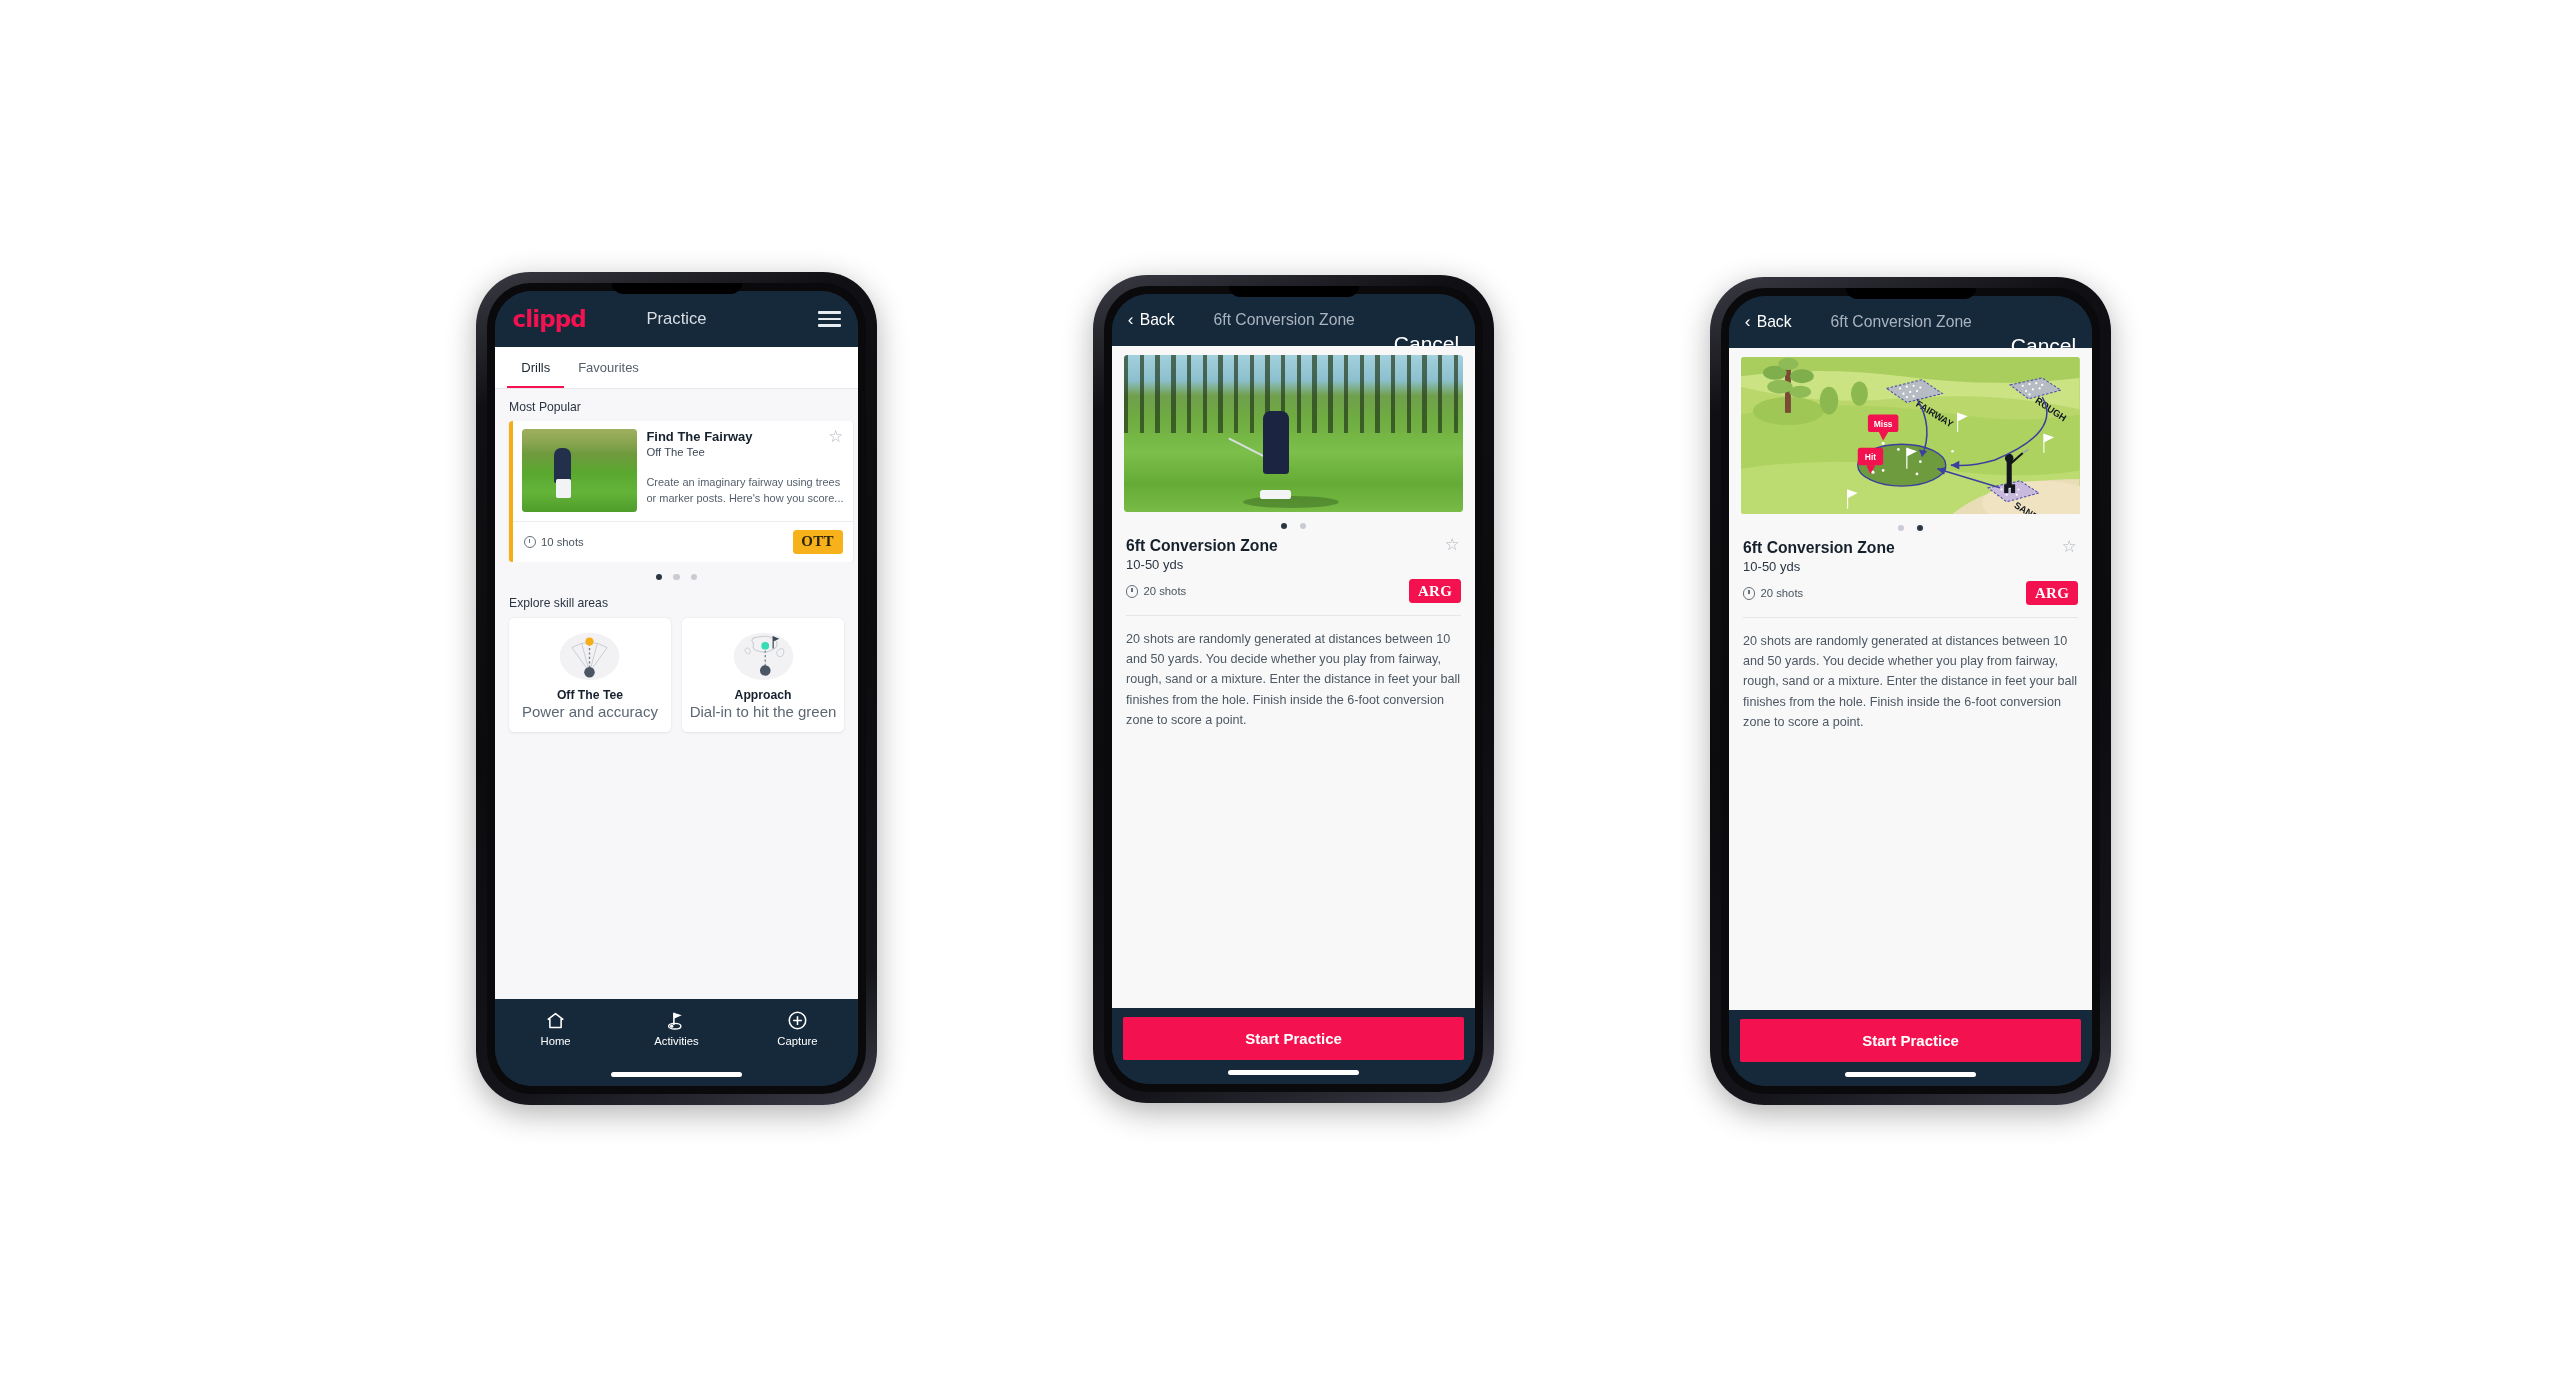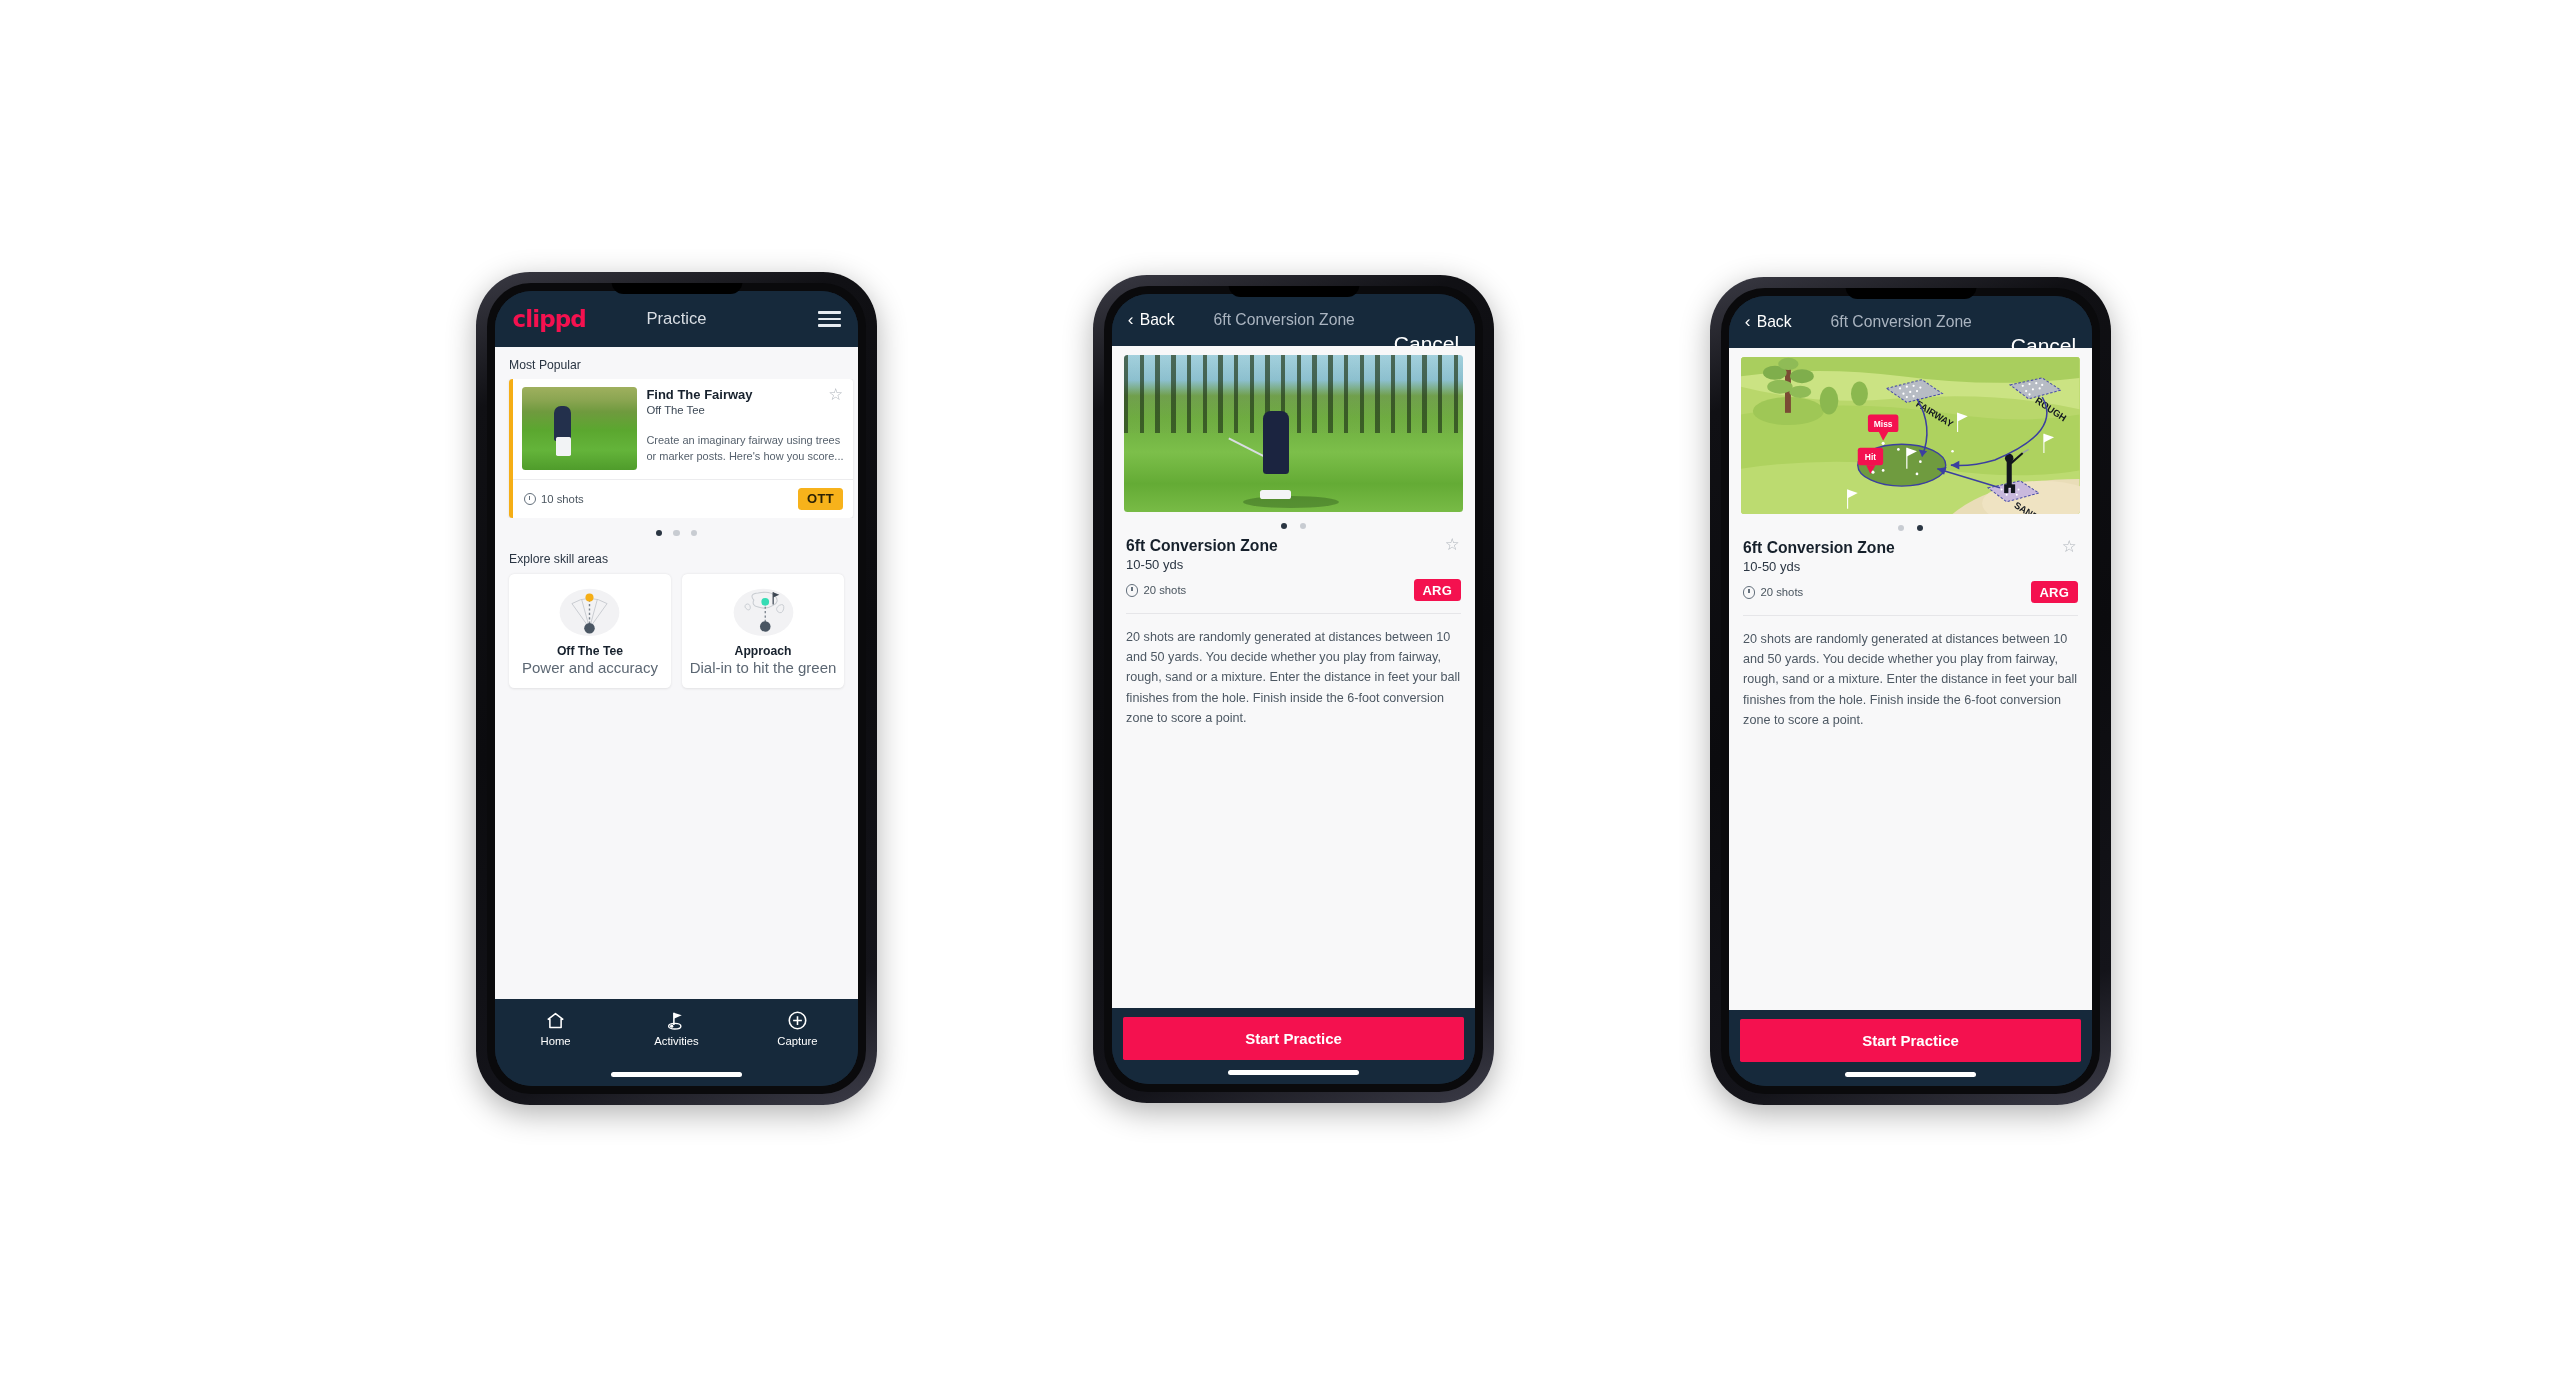--- a/index.html
+++ b/index.html
@@ -171,23 +171,24 @@
   .clock-ico {
     width: 12.2px; height: 12.2px; border-radius: 50%;
     border: 1.2px solid #64707c; position: relative; display:inline-block;
   }
   .clock-ico::after {
     content:""; position:absolute; left:4.4px; top:2.1px;
     width:1.2px; height:4px; background:#64707c;
   }
   .pill {
     margin-left: auto;
-    font-size: 13px; font-weight: 700;
+    font-size: 15px; font-weight: 700;
     padding: 3.5px 8.7px; border-radius: 3.5px;
     letter-spacing: 0.3px;
+    font-family: Liberation Serif, serif;
   }
   .pill.ott { background: #f7b21b; color: #2c2205; }
   .pill.arg { background: #f4114f; color: #fff; }
 
   .dots { display: flex; justify-content: center; gap: 11.3px; padding: 12.2px 0 5.2px 0; }
   .dot { width: 6.1px; height: 6.1px; border-radius: 50%; background: #c8ccd2; }
   .dot.active { background: #2b3643; }
 
   .grid { display: grid; grid-template-columns: 1fr 1fr; gap: 11.3px; padding: 1.7px 14px 12.2px 14px; }
   .skill-card {
@@ -308,20 +309,24 @@
         <div class="appbar">
           <div class="logo">clippd</div>
           <div class="appbar-title">Practice</div>
           <div class="hamburger">
             <span></span>
               <span></span>
               <span></span>
           </div>
         </div>
 
+        <div class="tabbar">
+          <div class="tab active">Drills</div>
+          <div class="tab">Favourites</div>
+        </div>
 
         <div class="body-scroll">
 
           <div class="section-label">Most Popular</div>
 
           <div class="carousel">
             <div class="drill-card">
               <div class="drill-top">
                 <div class="drill-thumb"></div>
                 <div class="drill-meta">

